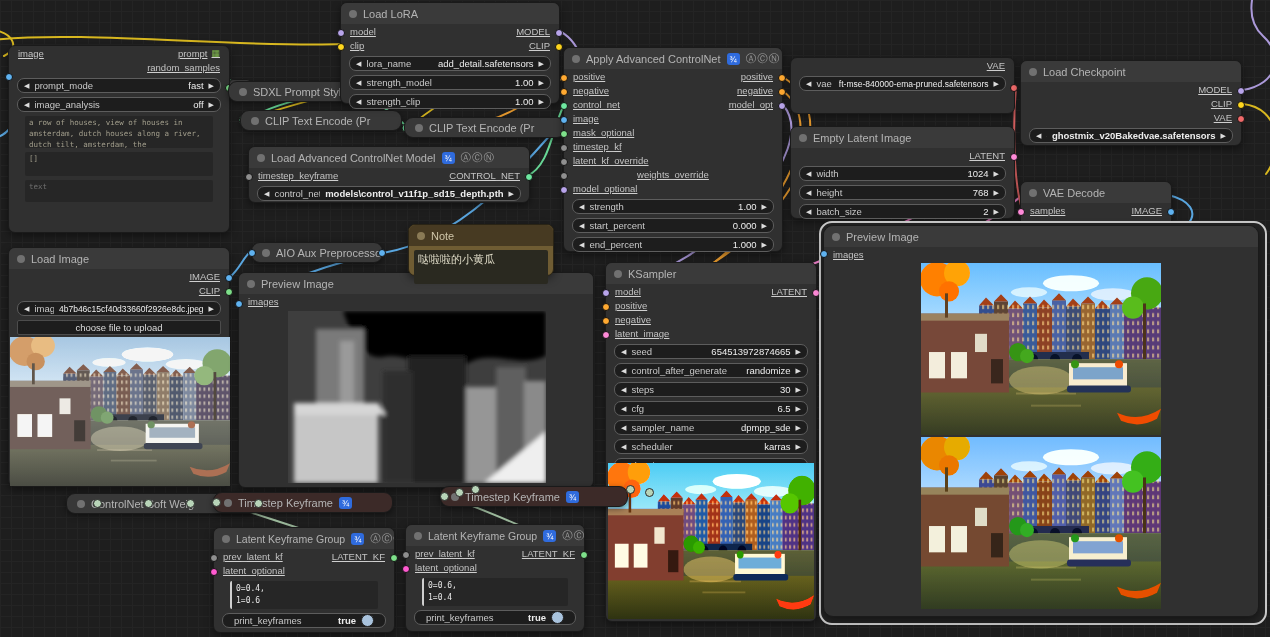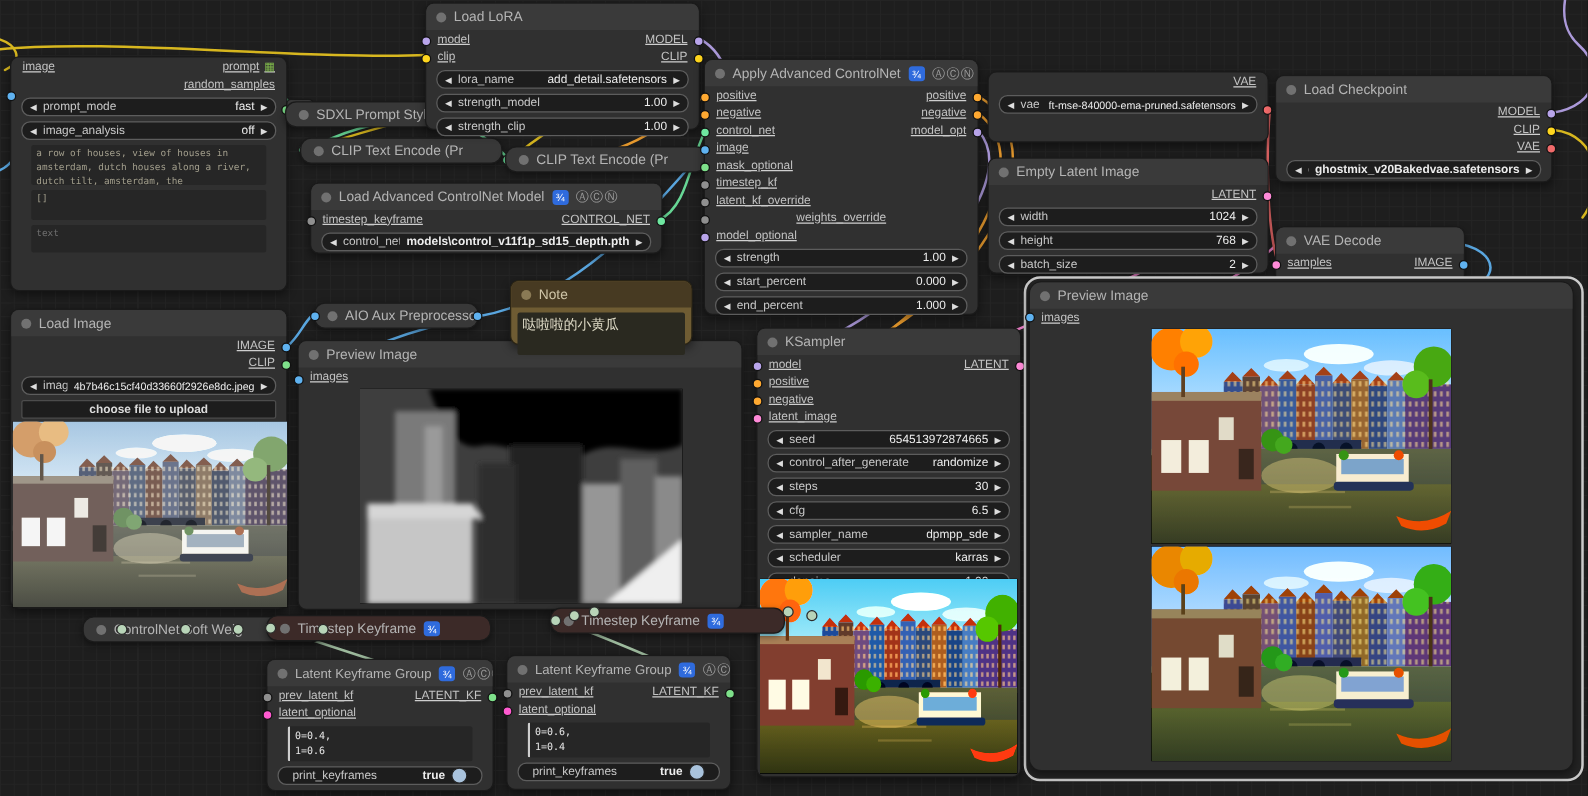--- a/index.html
+++ b/index.html
@@ -37,21 +37,21 @@
   .widget .wv{color:#ededed;overflow:hidden;}
   .widget::before{content:"◀";font-size:7px;color:#ddd;}
   .widget::after{content:"▶";font-size:7px;color:#ddd;}
   .widget.toggle::before,.widget.toggle::after{content:"";}
   .togcircle{width:11px;height:11px;border-radius:50%;background:#a9c3dd;border:1px solid #222;flex:none;}
   .ta{margin:4px 16px 0;background:#262626;border-radius:2px;padding:2px 4px;
     font-family:"DejaVu Sans Mono",monospace;font-size:7.5px;line-height:1.45;color:#a29e8c;
     overflow:hidden;white-space:pre-wrap;}
   .ta.kftext{color:#e8e8e8;font-size:8px;border-left:2px solid #cfcfcf;}
   .btn{margin:4px 8px 0;background:#1d1d1d;border:1px solid #4c4c4c;height:13px;line-height:13px;
-    text-align:center;font-size:9.5px;color:#dcdcdc;border-radius:2px;font-weight:bold;}
+    text-align:center;font-size:9.5px;color:#dcdcdc;border-radius:2px;}
   .badge-blue{background:#2f6bdd;color:#fff;border-radius:3px;font-size:8.5px;height:12px;line-height:12px;
     padding:0 3px;flex:none;}
   .badge-circles{color:#9a9a9a;font-size:10.5px;letter-spacing:1px;flex:none;}
   .gridicon{color:#7db54a;font-size:9px;margin-left:4px;}
   .photo{position:absolute;overflow:hidden;background:#000;}
   .photo svg{display:block;width:100%;height:100%;}
   .photo-pale{filter:saturate(.55) brightness(1.15) contrast(.92);}
   .photo-vivid{filter:saturate(1.45) contrast(1.08);}
   .photo-vivid2{filter:saturate(1.5) contrast(1.1) hue-rotate(8deg);}
   .photo-paint{filter:saturate(1.75) contrast(1.22) hue-rotate(-6deg);}

